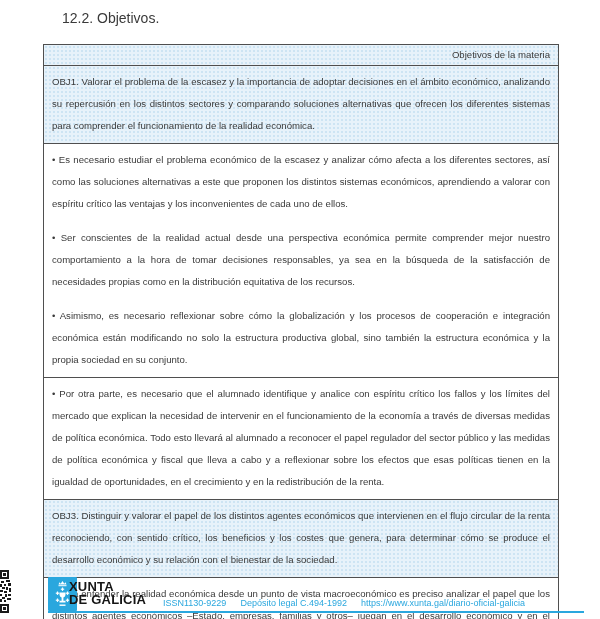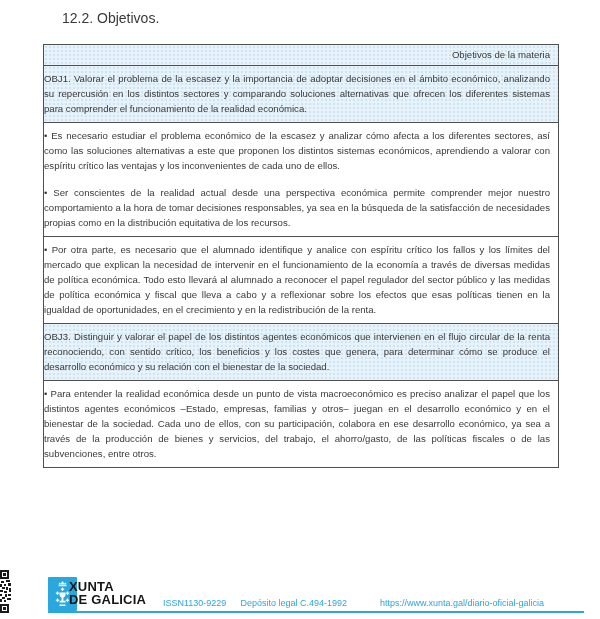--- a/index.html
+++ b/index.html
@@ -9,22 +9,22 @@
   }
   .section-title{
     position:absolute;left:62px;top:10px;font-size:14px;color:#3a3a3a;
   }
   .obj-table{
     position:absolute;left:43px;top:44px;width:514px;
     border:1px solid #4f4f4f;background:#ffffff;
   }
   .row{
     border-top:1px solid #4f4f4f;
-    font-size:9.6px;line-height:15px;color:#3a3a3a;
-    text-align:justify;padding:5px 8px 6px 0;
+    font-size:9.6px;line-height:22px;color:#3a3a3a;
+    text-align:justify;padding:5px 8px 6px 8px;
   }
   .row:first-child{border-top:none;}
   .row.header{
     text-align:right;padding:4px 8px 4px 8px;line-height:12px;
   }
   .blue{
     background-color:#e7f2fa;
     background-image:radial-gradient(#cde4f3 0.8px, transparent 0.8px);
     background-size:4px 4px;
   }
@@ -36,40 +36,41 @@
   .logo-box{position:absolute;left:48px;top:577px;}
   .brand{
     position:absolute;left:69px;top:580px;
     font-size:13px;font-weight:bold;line-height:13px;color:#161616;
     letter-spacing:0.2px;
   }
   .footer-meta{
     position:absolute;left:163px;top:598px;
     font-size:9px;color:#2aa7de;white-space:nowrap;display:flex;gap:14px;
   }
-  .footer-meta .url{color:#2aa7de;text-decoration:none;margin-left:19px;}
+  .footer-meta .url{color:#2aa7de;text-decoration:none;}
   .footer-rule{
     position:absolute;left:48px;top:611px;width:536px;height:2px;background:#2aa7de;
   }
 </style>
 </head>
 <body>
 
 <div class="section-title">12.2. Objetivos.</div>
 
 <div class="obj-table">
   <div class="row header blue">Objetivos de la materia</div>
 
   <div class="row blue">
     <p>OBJ1. Valorar el problema de la escasez y la importancia de adoptar decisiones en el ámbito económico, analizando su repercusión en los distintos sectores y comparando soluciones alternativas que ofrecen los diferentes sistemas para comprender el funcionamiento de la realidad económica.</p>
   </div>
 
   <div class="row">
     <p>• Es necesario estudiar el problema económico de la escasez y analizar cómo afecta a los diferentes sectores, así como las soluciones alternativas a este que proponen los distintos sistemas económicos, aprendiendo a valorar con espíritu crítico las ventajas y los inconvenientes de cada uno de ellos.</p>
     <p>• Ser conscientes de la realidad actual desde una perspectiva económica permite comprender mejor nuestro comportamiento a la hora de tomar decisiones responsables, ya sea en la búsqueda de la satisfacción de necesidades propias como en la distribución equitativa de los recursos.</p>
+    <p>• Asimismo, es necesario reflexionar sobre cómo la globalización y los procesos de cooperación e integración económica están modificando no solo la estructura productiva global, sino también la estructura económica y la propia sociedad en su conjunto.</p>
   </div>
 
 
   <div class="row">
     <p>• Por otra parte, es necesario que el alumnado identifique y analice con espíritu crítico los fallos y los límites del mercado que explican la necesidad de intervenir en el funcionamiento de la economía a través de diversas medidas de política económica. Todo esto llevará al alumnado a reconocer el papel regulador del sector público y las medidas de política económica y fiscal que lleva a cabo y a reflexionar sobre los efectos que esas políticas tienen en la igualdad de oportunidades, en el crecimiento y en la redistribución de la renta.</p>
   </div>
 
   <div class="row blue">
     <p>OBJ3. Distinguir y valorar el papel de los distintos agentes económicos que intervienen en el flujo circular de la renta reconociendo, con sentido crítico, los beneficios y los costes que genera, para determinar cómo se produce el desarrollo económico y su relación con el bienestar de la sociedad.</p>
   </div>

